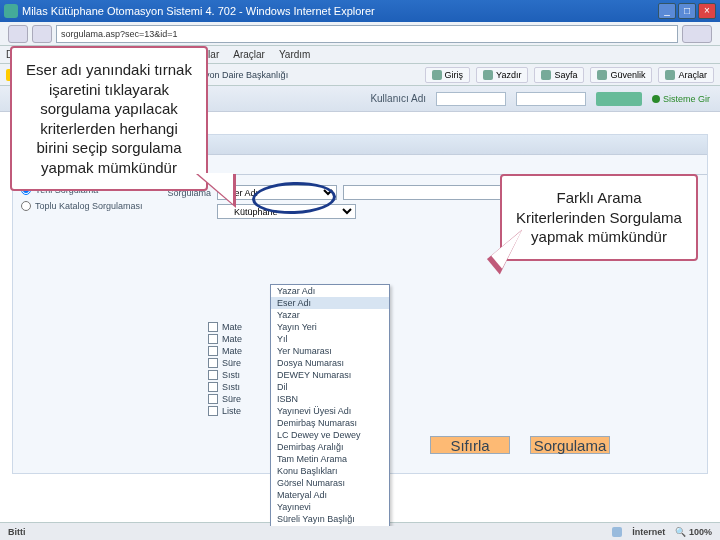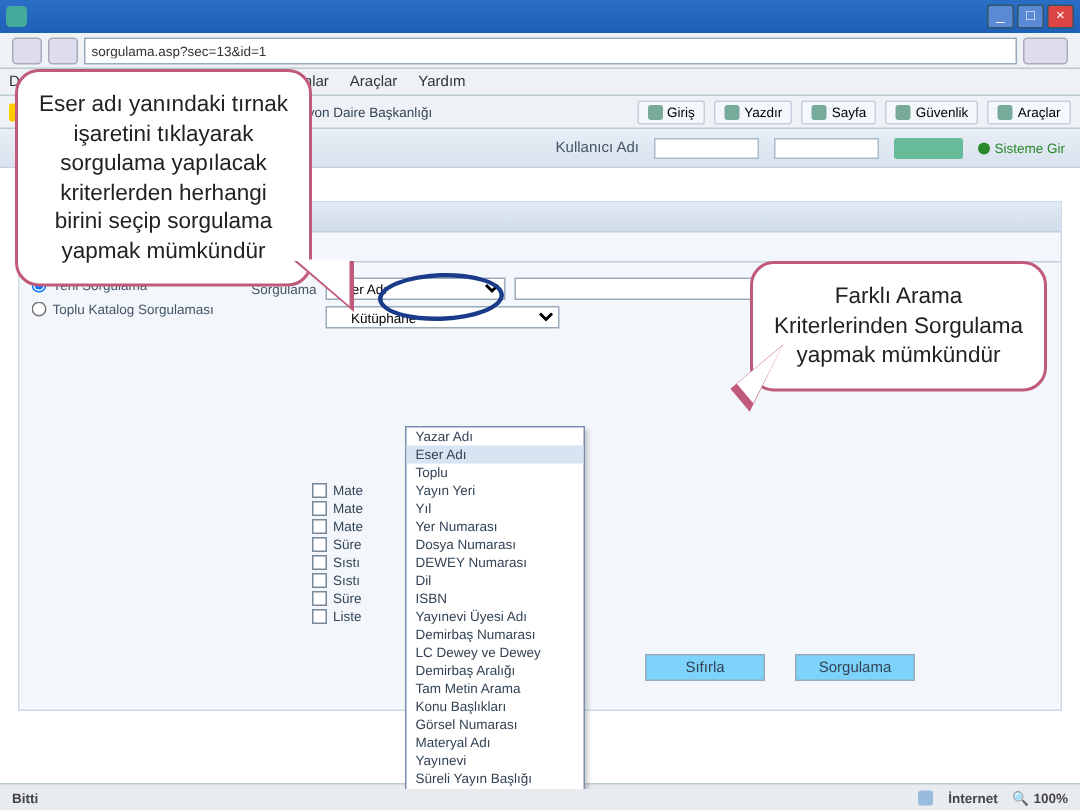--- a/index.html
+++ b/index.html
@@ -45,54 +45,55 @@
   .panelbody { display:flex; font-size:9px; }
   .leftopts { width:140px; padding:10px 8px; }
   .leftopts label { display:flex; align-items:center; gap:4px; margin-bottom:6px; color:#456; }
   .leftopts input[type=radio] { width:10px; height:10px; }
 
   .formarea { flex:1; padding:10px 10px 10px 6px; }
   .row { display:flex; align-items:center; gap:6px; margin-bottom:4px; }
   .row label { width:52px; color:#456; text-align:right; font-size:9px; }
   .sel { height:15px; border:1px solid #9ab; background:#fff; font-size:9px; padding:0 2px; }
   .sel.w1 { width:120px; }
-  .sel.w2 { width:156px;padding-left:12px; }
+  .sel.w2 { width:139px;padding-left:12px; }
   .txt { height:15px; border:1px solid #9ab; background:#fff; font-size:9px; width:170px; }
 
   .dropdown { position:absolute; left:270px; top:198px; width:120px; background:#fff; border:1px solid #7a8fb0; font-size:9px; z-index:5; box-shadow:2px 2px 3px rgba(0,0,0,.2); }
   .dropdown div { padding:1px 6px; color:#345; white-space:nowrap; }
   .dropdown div.hi { background:#d7e4f2; }
 
   .critcol { position:absolute; left:208px; top:236px; font-size:9px; color:#345; }
   .critcol .cr { display:flex; gap:4px; margin-bottom:2px; }
   .critcol .ck { width:10px; height:10px; border:1px solid #789; background:#fff; }
 
   .bottombtns { position:absolute; left:430px; top:350px; display:flex; gap:20px; }
-  .bottombtns .pbtn { width:80px; height:18px; border:1px solid #9ab; background:#7dd3fc; font-size:10px; display:flex; align-items:center; justify-content:center; color:#345; }
+  .bottombtns .pbtn { width:80px; height:18px; border:1px solid #9ab; background:#fdba74; font-size:15px; display:flex; align-items:center; justify-content:center; color:#345; }
 
   
-  .callout { position:absolute; background:#fff; border:2px solid #c05a7a; border-radius:16px; padding:12px 14px; font-size:15px; color:#222; text-align:center; line-height:1.3; font-family:Arial,sans-serif; }
+  .callout { position:absolute; background:#fff; border:2px solid #c05a7a; border-radius:4px; padding:12px 14px; font-size:15px; color:#222; text-align:center; line-height:1.3; font-family:Arial,sans-serif; }
   .callout1 { left:10px; top:46px; width:198px; }
   .callout2 { left:500px; top:174px; width:198px; }
   .tail1 { position:absolute; left:196px; top:174px; width:0; height:0; border-left:40px solid transparent; border-top:34px solid #c05a7a; }
   .tail1b { position:absolute; left:197px; top:173px; width:0; height:0; border-left:36px solid transparent; border-top:31px solid #fff; }
   .tail2 { position:absolute; left:488px; top:242px; width:0; height:0; border-right:46px solid transparent; border-top:20px solid #c05a7a; transform:rotate(-40deg); }
   .tail2b { position:absolute; left:492px; top:241px; width:0; height:0; border-right:40px solid transparent; border-top:17px solid #fff; transform:rotate(-40deg); }
 
   .oval { position:absolute; left:252px; top:182px; width:84px; height:32px; border:3px solid #1a3a8a; border-radius:50%; transform:rotate(-2deg); z-index:6; }
 
   .status { position:absolute; bottom:0; left:0; right:0; height:18px; background:#e8ebf0; border-top:1px solid #bcc; display:flex; align-items:center; padding:0 8px; font-size:9px; color:#444;font-weight:bold; }
   .status .r { margin-left:auto; display:flex; gap:10px; align-items:center; }
   .status .zic { width:10px; height:10px; background:#9bd; border-radius:2px; }
 </style>
 </head>
 <body>
 
 <div class="titlebar">
   <span class="ie-icon"></span>
+  <span>Milas Kütüphane Otomasyon Sistemi 4. 702 - Windows Internet Explorer</span>
   <div class="winbtns">
     <div class="winbtn">_</div>
     <div class="winbtn">□</div>
     <div class="winbtn close">×</div>
   </div>
 </div>
 
 <div class="navbar">
   <div class="navbtn"></div>
   <div class="navbtn"></div>
@@ -182,21 +183,21 @@
           <select class="sel w2"><option>Kütüphane</option></select>
         </div>
         <div style="height:240px"></div>
       </div>
     </div>
   </div>
 
   <div class="dropdown" id="dd">
       <div>Yazar Adı</div>
       <div class="hi">Eser Adı</div>
-      <div>Toplu</div>
+      <div>Yazar</div>
       <div>Yayın Yeri</div>
       <div>Yıl</div>
       <div>Yer Numarası</div>
       <div>Dosya Numarası</div>
       <div>DEWEY Numarası</div>
       <div>Dil</div>
       <div>ISBN</div>
       <div>Yayınevi Üyesi Adı</div>
       <div>Demirbaş Numarası</div>
       <div>LC Dewey ve Dewey</div>

